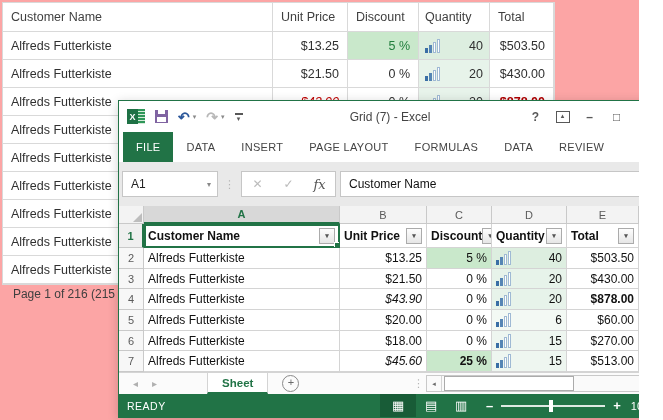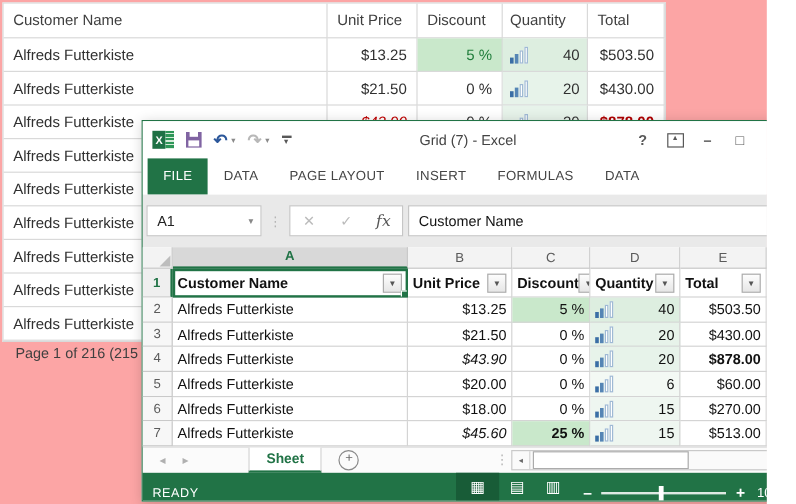--- a/index.html
+++ b/index.html
@@ -120,21 +120,21 @@
         border-left:1px solid #d4d4d4;border-bottom:2px solid #217346;color:#217346;font-weight:bold;font-size:11.5px;margin-left:36px;}
   .addsheet{width:15px;height:15px;border:1px solid #8a8a8a;border-radius:50%;color:#6a6a6a;font-size:11px;
             line-height:13px;text-align:center;align-self:center;margin-left:14px;}
   .sheetbar .vdots{margin-left:auto;align-self:center;}
   .hsb{width:230px;align-self:center;height:15px;border:1px solid #c9c9c9;background:#fafafa;
        display:flex;align-items:stretch;margin-right:3px;}
   .hsb .hbtn{width:14px;display:flex;align-items:center;justify-content:center;font-size:7px;color:#6a6a6a;}
   .hsb .htrack{flex:1;position:relative;border-left:1px solid #d4d4d4;border-right:1px solid #d4d4d4;}
   .hsb .hthumb{position:absolute;left:2px;top:0;bottom:0;width:64%;background:#fff;border:1px solid #ababab;}
   
-  .statusbar{height:23px;flex:none;background:#217346;display:flex;align-items:flex-end;color:#fff;}
+  .statusbar{height:23px;flex:none;background:#217346;display:flex;align-items:center;color:#fff;}
   .ready{font-size:10.5px;letter-spacing:0.5px;padding-left:8px;}
   .views{margin-left:auto;display:flex;align-items:center;}
   .view{width:30px;height:23px;display:flex;align-items:center;justify-content:center;font-size:13px;color:#fff;}
   .view.active{background:#185c37;width:36px;}
   .zoomctl{display:flex;align-items:center;gap:8px;padding:0 10px;}
   .zoomctl .sign{font-size:13px;font-weight:bold;line-height:13px;}
   .ztrack{width:104px;height:2px;background:rgba(255,255,255,0.85);position:relative;}
   .zthumb{position:absolute;left:48px;top:-5px;width:4px;height:12px;background:#fff;}
   .zoomlabel{font-size:11px;padding-right:2px;}
 </style>
@@ -270,24 +270,25 @@
           </span>
         <span class="wc" style="font-weight:bold;">–</span>
         <span class="wc">□</span>
         <span class="wc">✕</span>
       </div>
     </div>
 
     <div class="tabrow">
       <div class="rtab active">FILE</div>
         <div class="rtab">DATA</div>
+        <div class="rtab">INSERT</div>
         <div class="rtab">PAGE LAYOUT</div>
-        <div class="rtab">INSERT</div>
         <div class="rtab">FORMULAS</div>
         <div class="rtab">DATA</div>
+        <div class="rtab">REVIEW</div>
         <span class="ribbon-more">▸</span>
     </div>
 
     <div class="frow">
       <div class="namebox">
         <span>A1</span>
         <span class="dd">▾</span>
       </div>
       <span class="vdots">⋮</span>
       <div class="fbtns">

